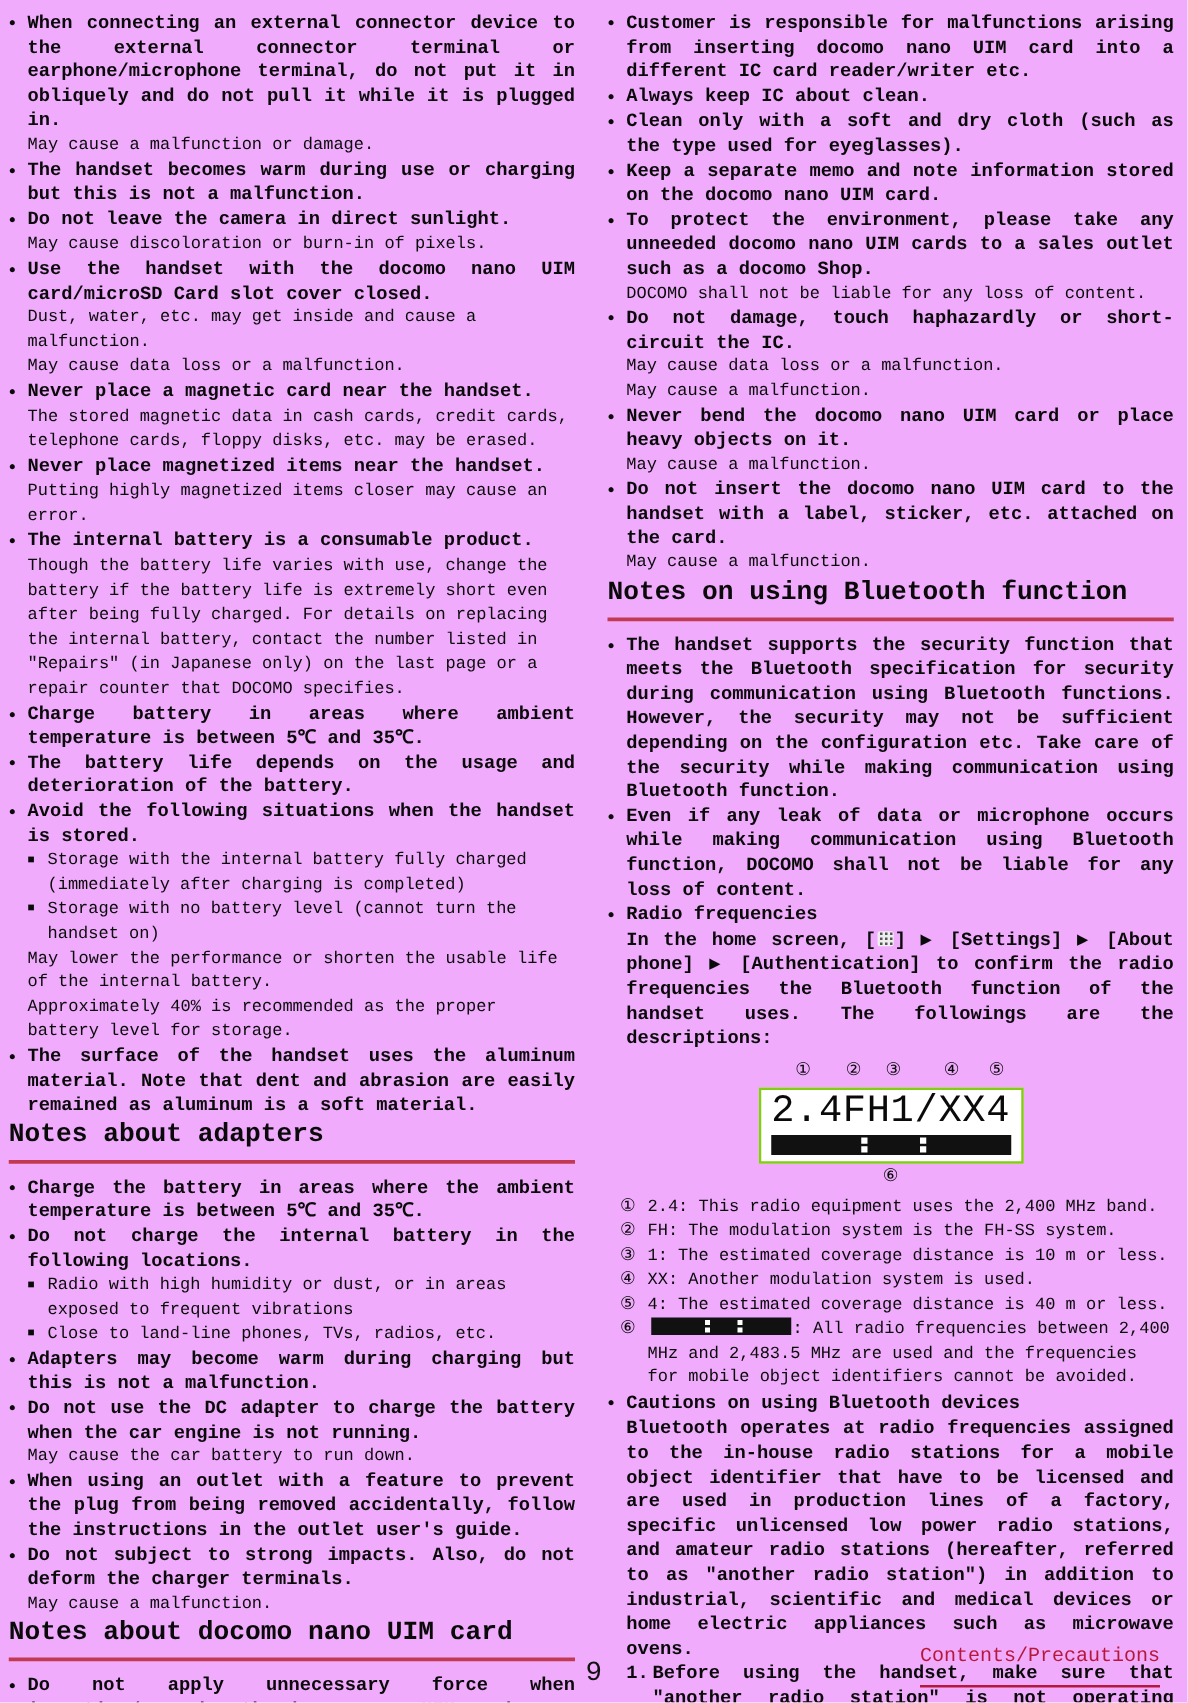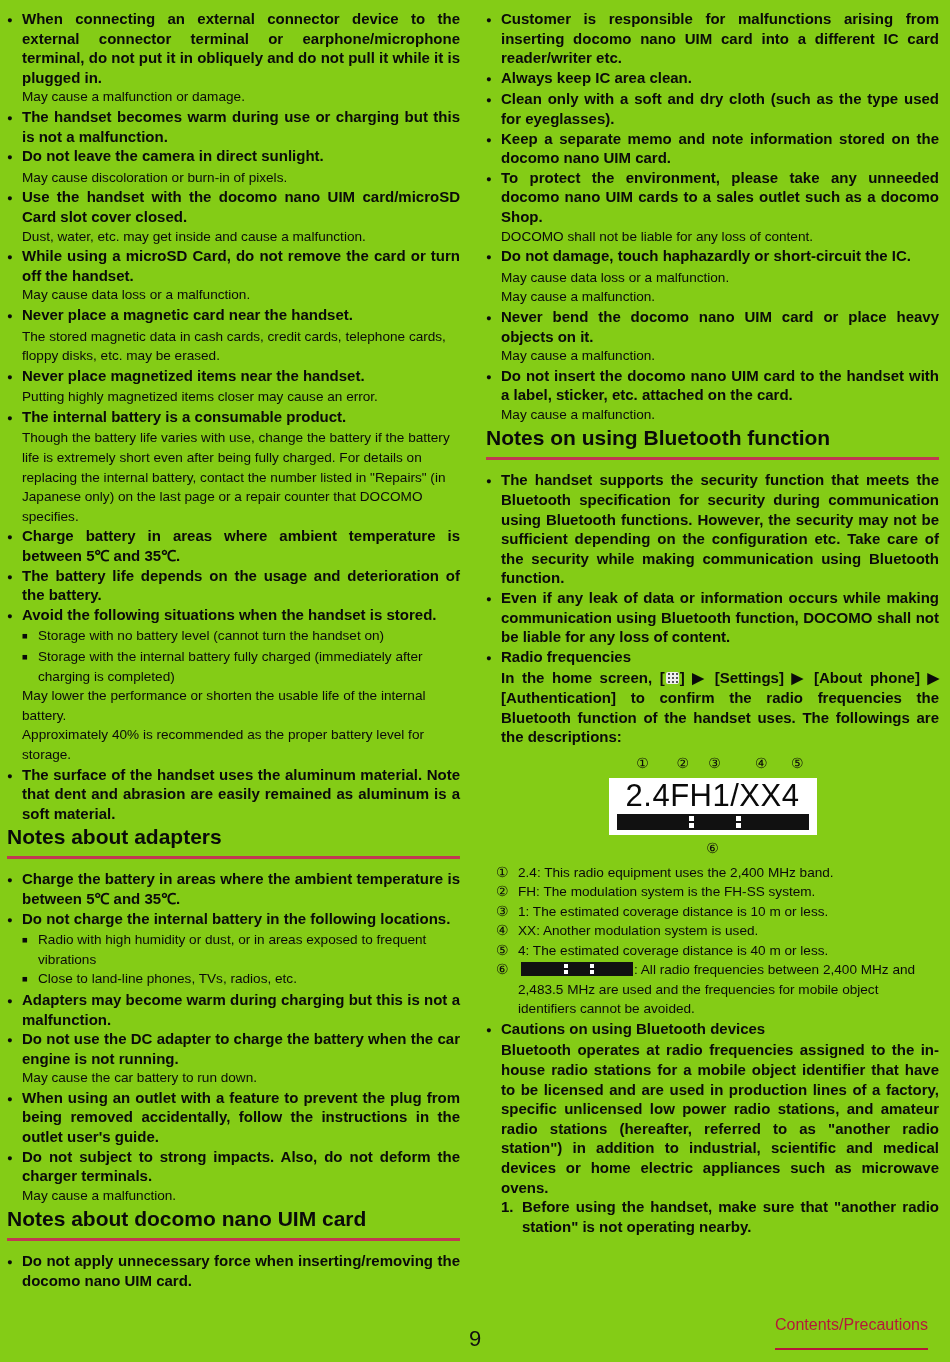--- a/index.html
+++ b/index.html
@@ -4,23 +4,23 @@
 <style>
   :root{
     --accent-rule:#c13a52;
     --footer-link:#b5183a;
   }
   *{box-sizing:border-box;}
   html,body{margin:0;padding:0;background:#fff;}
   .page{
     position:relative;
     width:950px;height:1362px;
-    background:#84cc16;
+    background:#f0abfc;
     overflow:hidden;
-    font-family:Liberation Sans, sans-serif;
+    font-family:Liberation Mono, monospace;
     color:#0a0a0a;
   }
   .columns{display:flex;padding:9px 10px 0 7px;gap:26px;}
   .col{flex:0 0 453px;width:453px;}
 
   
   .blk{margin:0;}
   .bullet{display:flex;font-weight:bold;font-size:15px;line-height:19.6px;}
   .b-marker{flex:0 0 15px;}
   .b-marker::before{content:"●";font-size:9.5px;position:relative;top:-1px;}
@@ -91,24 +91,20 @@
         <div class="blk bullet">
     <span class="b-marker"></span>
     <span class="b-text">Do not leave the camera in direct sunlight.</span>
   </div>
         <div class="blk note">May cause discoloration or burn-in of pixels.</div>
         <div class="blk bullet">
     <span class="b-marker"></span>
     <span class="b-text">Use the handset with the docomo nano UIM card/microSD Card slot cover closed.</span>
   </div>
         <div class="blk note">Dust, water, etc. may get inside and cause a malfunction.</div>
-        <div class="blk bullet">
-    <span class="b-marker"></span>
-    <span class="b-text">While using a microSD Card, do not remove the card or turn off the handset.</span>
-  </div>
         <div class="blk note">May cause data loss or a malfunction.</div>
         <div class="blk bullet">
     <span class="b-marker"></span>
     <span class="b-text">Never place a magnetic card near the handset.</span>
   </div>
         <div class="blk note">The stored magnetic data in cash cards, credit cards, telephone cards, floppy disks, etc. may be erased.</div>
         <div class="blk bullet">
     <span class="b-marker"></span>
     <span class="b-text">Never place magnetized items near the handset.</span>
   </div>
@@ -122,28 +118,28 @@
     <span class="b-marker"></span>
     <span class="b-text">Charge battery in areas where ambient temperature is between 5℃ and 35℃.</span>
   </div>
         <div class="blk bullet">
     <span class="b-marker"></span>
     <span class="b-text">The battery life depends on the usage and deterioration of the battery.</span>
   </div>
         <div class="blk bullet">
     <span class="b-marker"></span>
     <span class="b-text">Avoid the following situations when the handset is stored.</span>
+  </div>
+        <div class="blk sub">
+    <span class="s-marker"></span>
+    <span class="s-text">Storage with the internal battery fully charged (immediately after charging is completed)</span>
   </div>
         <div class="blk sub">
     <span class="s-marker"></span>
     <span class="s-text">Storage with no battery level (cannot turn the handset on)</span>
-  </div>
-        <div class="blk sub">
-    <span class="s-marker"></span>
-    <span class="s-text">Storage with the internal battery fully charged (immediately after charging is completed)</span>
   </div>
         <div class="blk note">May lower the performance or shorten the usable life of the internal battery.</div>
         <div class="blk note">Approximately 40% is recommended as the proper battery level for storage.</div>
         <div class="blk bullet">
     <span class="b-marker"></span>
     <span class="b-text">The surface of the handset uses the aluminum material. Note that dent and abrasion are easily remained as aluminum is a soft material.</span>
   </div>
         <div class="blk heading">
     <h2 class="h-text">Notes about adapters</h2>
     <div class="h-rule"></div>
@@ -191,21 +187,21 @@
     <span class="b-text">Do not apply unnecessary force when inserting/removing the docomo nano UIM card.</span>
   </div>
       </div>
     <div class="col">
         <div class="blk bullet">
     <span class="b-marker"></span>
     <span class="b-text">Customer is responsible for malfunctions arising from inserting docomo nano UIM card into a different IC card reader/writer etc.</span>
   </div>
         <div class="blk bullet">
     <span class="b-marker"></span>
-    <span class="b-text">Always keep IC area clean.</span>
+    <span class="b-text">Always keep IC about clean.</span>
   </div>
         <div class="blk bullet">
     <span class="b-marker"></span>
     <span class="b-text">Clean only with a soft and dry cloth (such as the type used for eyeglasses).</span>
   </div>
         <div class="blk bullet">
     <span class="b-marker"></span>
     <span class="b-text">Keep a separate memo and note information stored on the docomo nano UIM card.</span>
   </div>
         <div class="blk bullet">
@@ -232,21 +228,21 @@
         <div class="blk heading">
     <h2 class="h-text">Notes on using Bluetooth function</h2>
     <div class="h-rule"></div>
   </div>
         <div class="blk bullet">
     <span class="b-marker"></span>
     <span class="b-text">The handset supports the security function that meets the Bluetooth specification for security during communication using Bluetooth functions. However, the security may not be sufficient depending on the configuration etc. Take care of the security while making communication using Bluetooth function.</span>
   </div>
         <div class="blk bullet">
     <span class="b-marker"></span>
-    <span class="b-text">Even if any leak of data or information occurs while making communication using Bluetooth function, DOCOMO shall not be liable for any loss of content.</span>
+    <span class="b-text">Even if any leak of data or microphone occurs while making communication using Bluetooth function, DOCOMO shall not be liable for any loss of content.</span>
   </div>
         <div class="blk bullet">
     <span class="b-marker"></span>
     <span class="b-text">Radio frequencies</span>
   </div>
         <div class="blk nav">
     <span>In the home screen, [</span><span class="applist-icon"></span><span>] ▶ [Settings] ▶ [About phone] ▶ [Authentication] to confirm the radio frequencies the Bluetooth function of the handset uses. The followings are the descriptions:</span>
   </div>
         <div class="figure">
     <span class="fm fm1">①</span>

